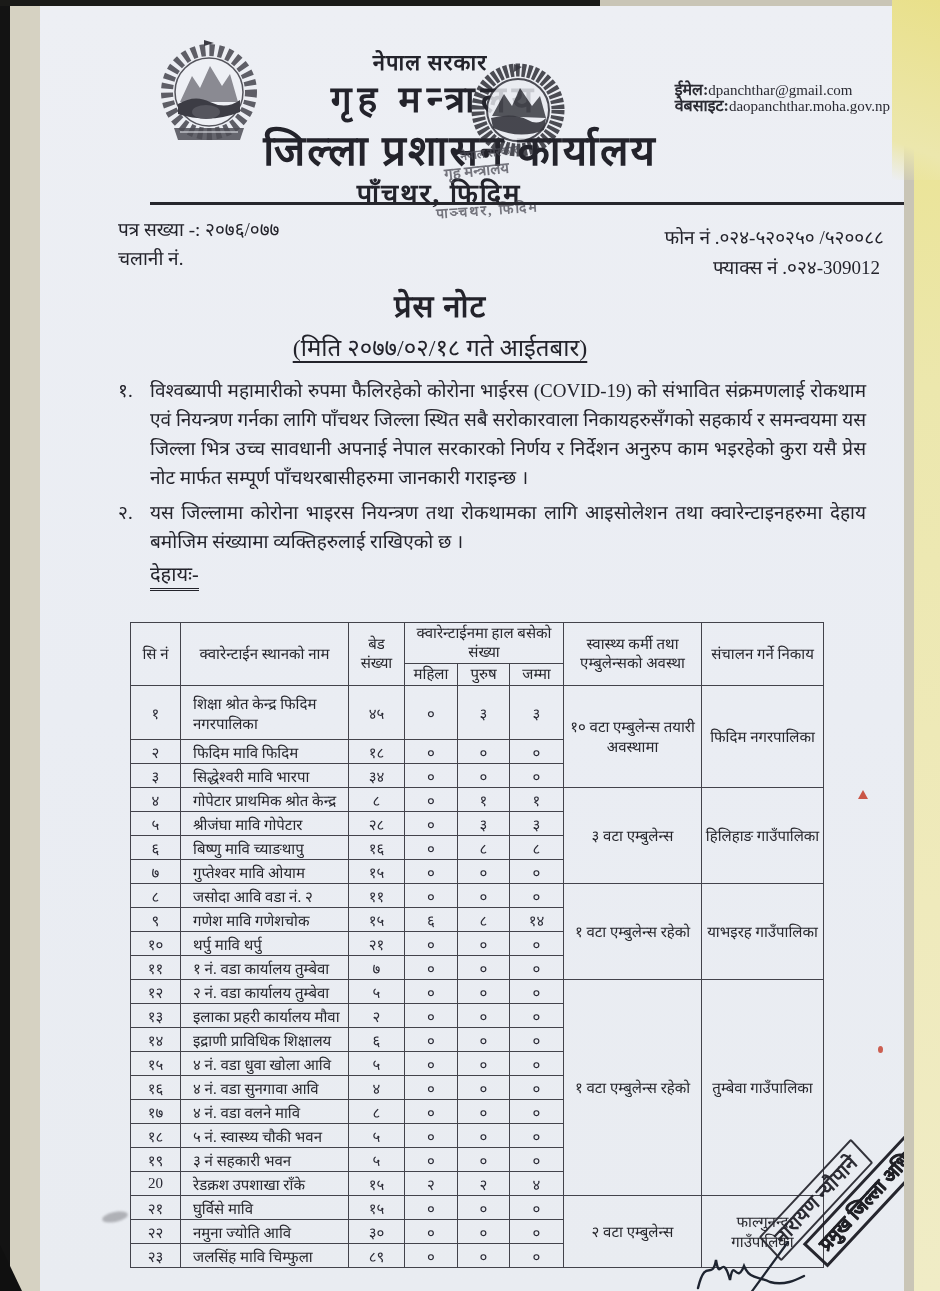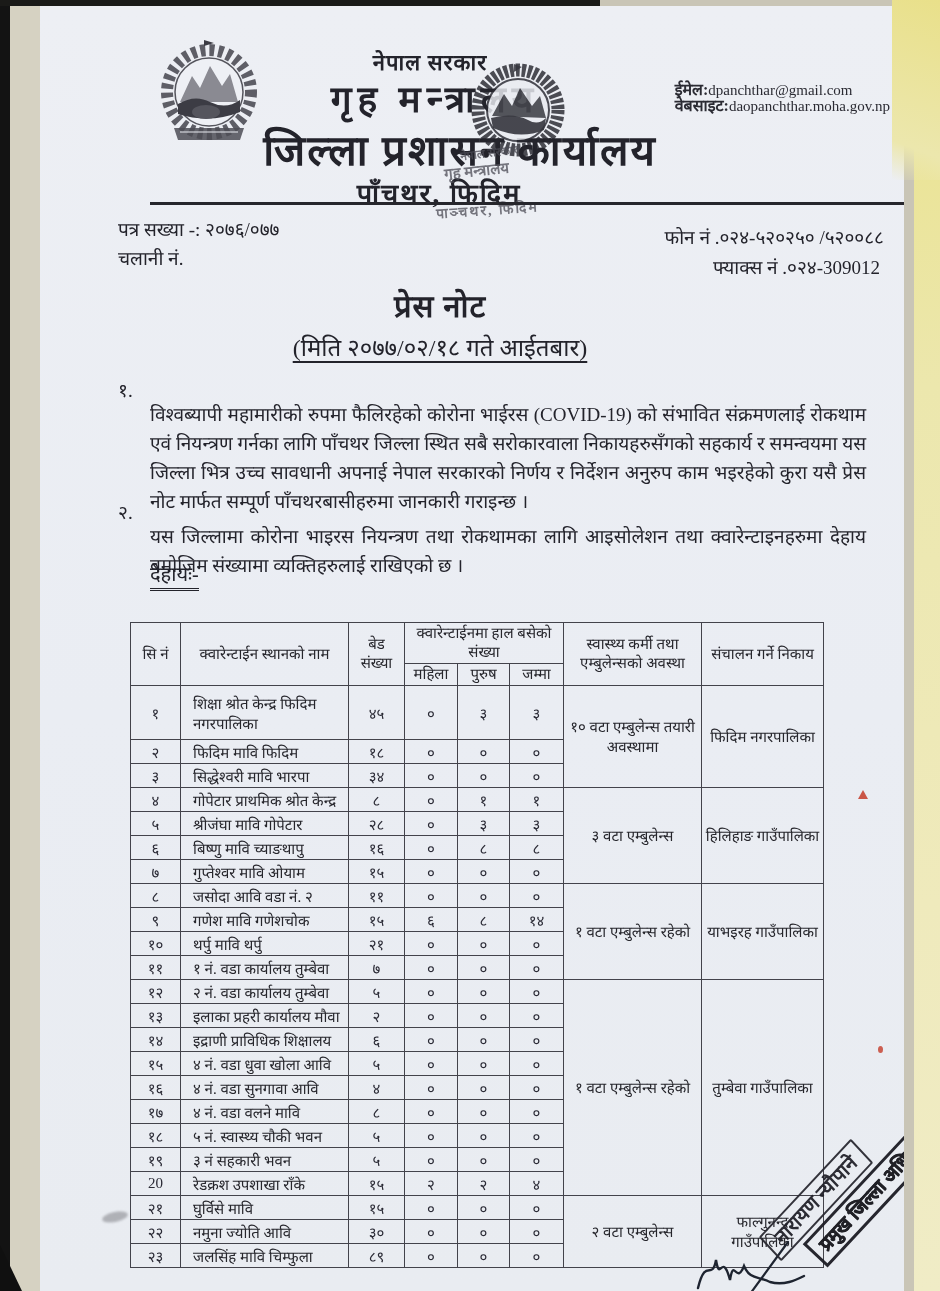--- a/index.html
+++ b/index.html
@@ -50,21 +50,21 @@
   .dispatch-no{left:78px;top:213px;font-size:19px;}
   .phone{right:56px;top:192px;font-size:19px;}
   .fax{right:60px;top:222px;font-size:19px;}
 
   .press-title{left:0;right:100px;top:252px;font-size:31px;font-weight:bold;letter-spacing:1px;}
   .date-line{left:0;right:100px;top:298px;font-size:24px;text-decoration:underline;text-underline-offset:5px;}
 
   
   .para{left:78px;width:748px;display:flex;gap:10px;font-size:19px;line-height:29px;}
   .para .num{flex:0 0 22px;}
-  .para .ptext{flex:1;text-align:justify;margin-top:24px;}
+  .para .ptext{flex:1;text-align:justify;}
   .p1{top:344px;}
   .p2{top:466px;}
   .dehaya{left:110px;top:528px;font-size:20px;border-bottom:3px double #23232b;padding-bottom:1px;}
 
   
   .qtable-wrap{left:90px;top:590px;}
   table{border-collapse:collapse;table-layout:fixed;width:693px;}
   th,td{border:1.6px solid #43434b;font-size:15px;font-weight:normal;color:#26262c;padding:1px 3px;overflow:hidden;}
   thead th{text-align:center;font-size:15px;line-height:19px;}
   tr.hdr1{height:40px;} tr.hdr2{height:22px;}

